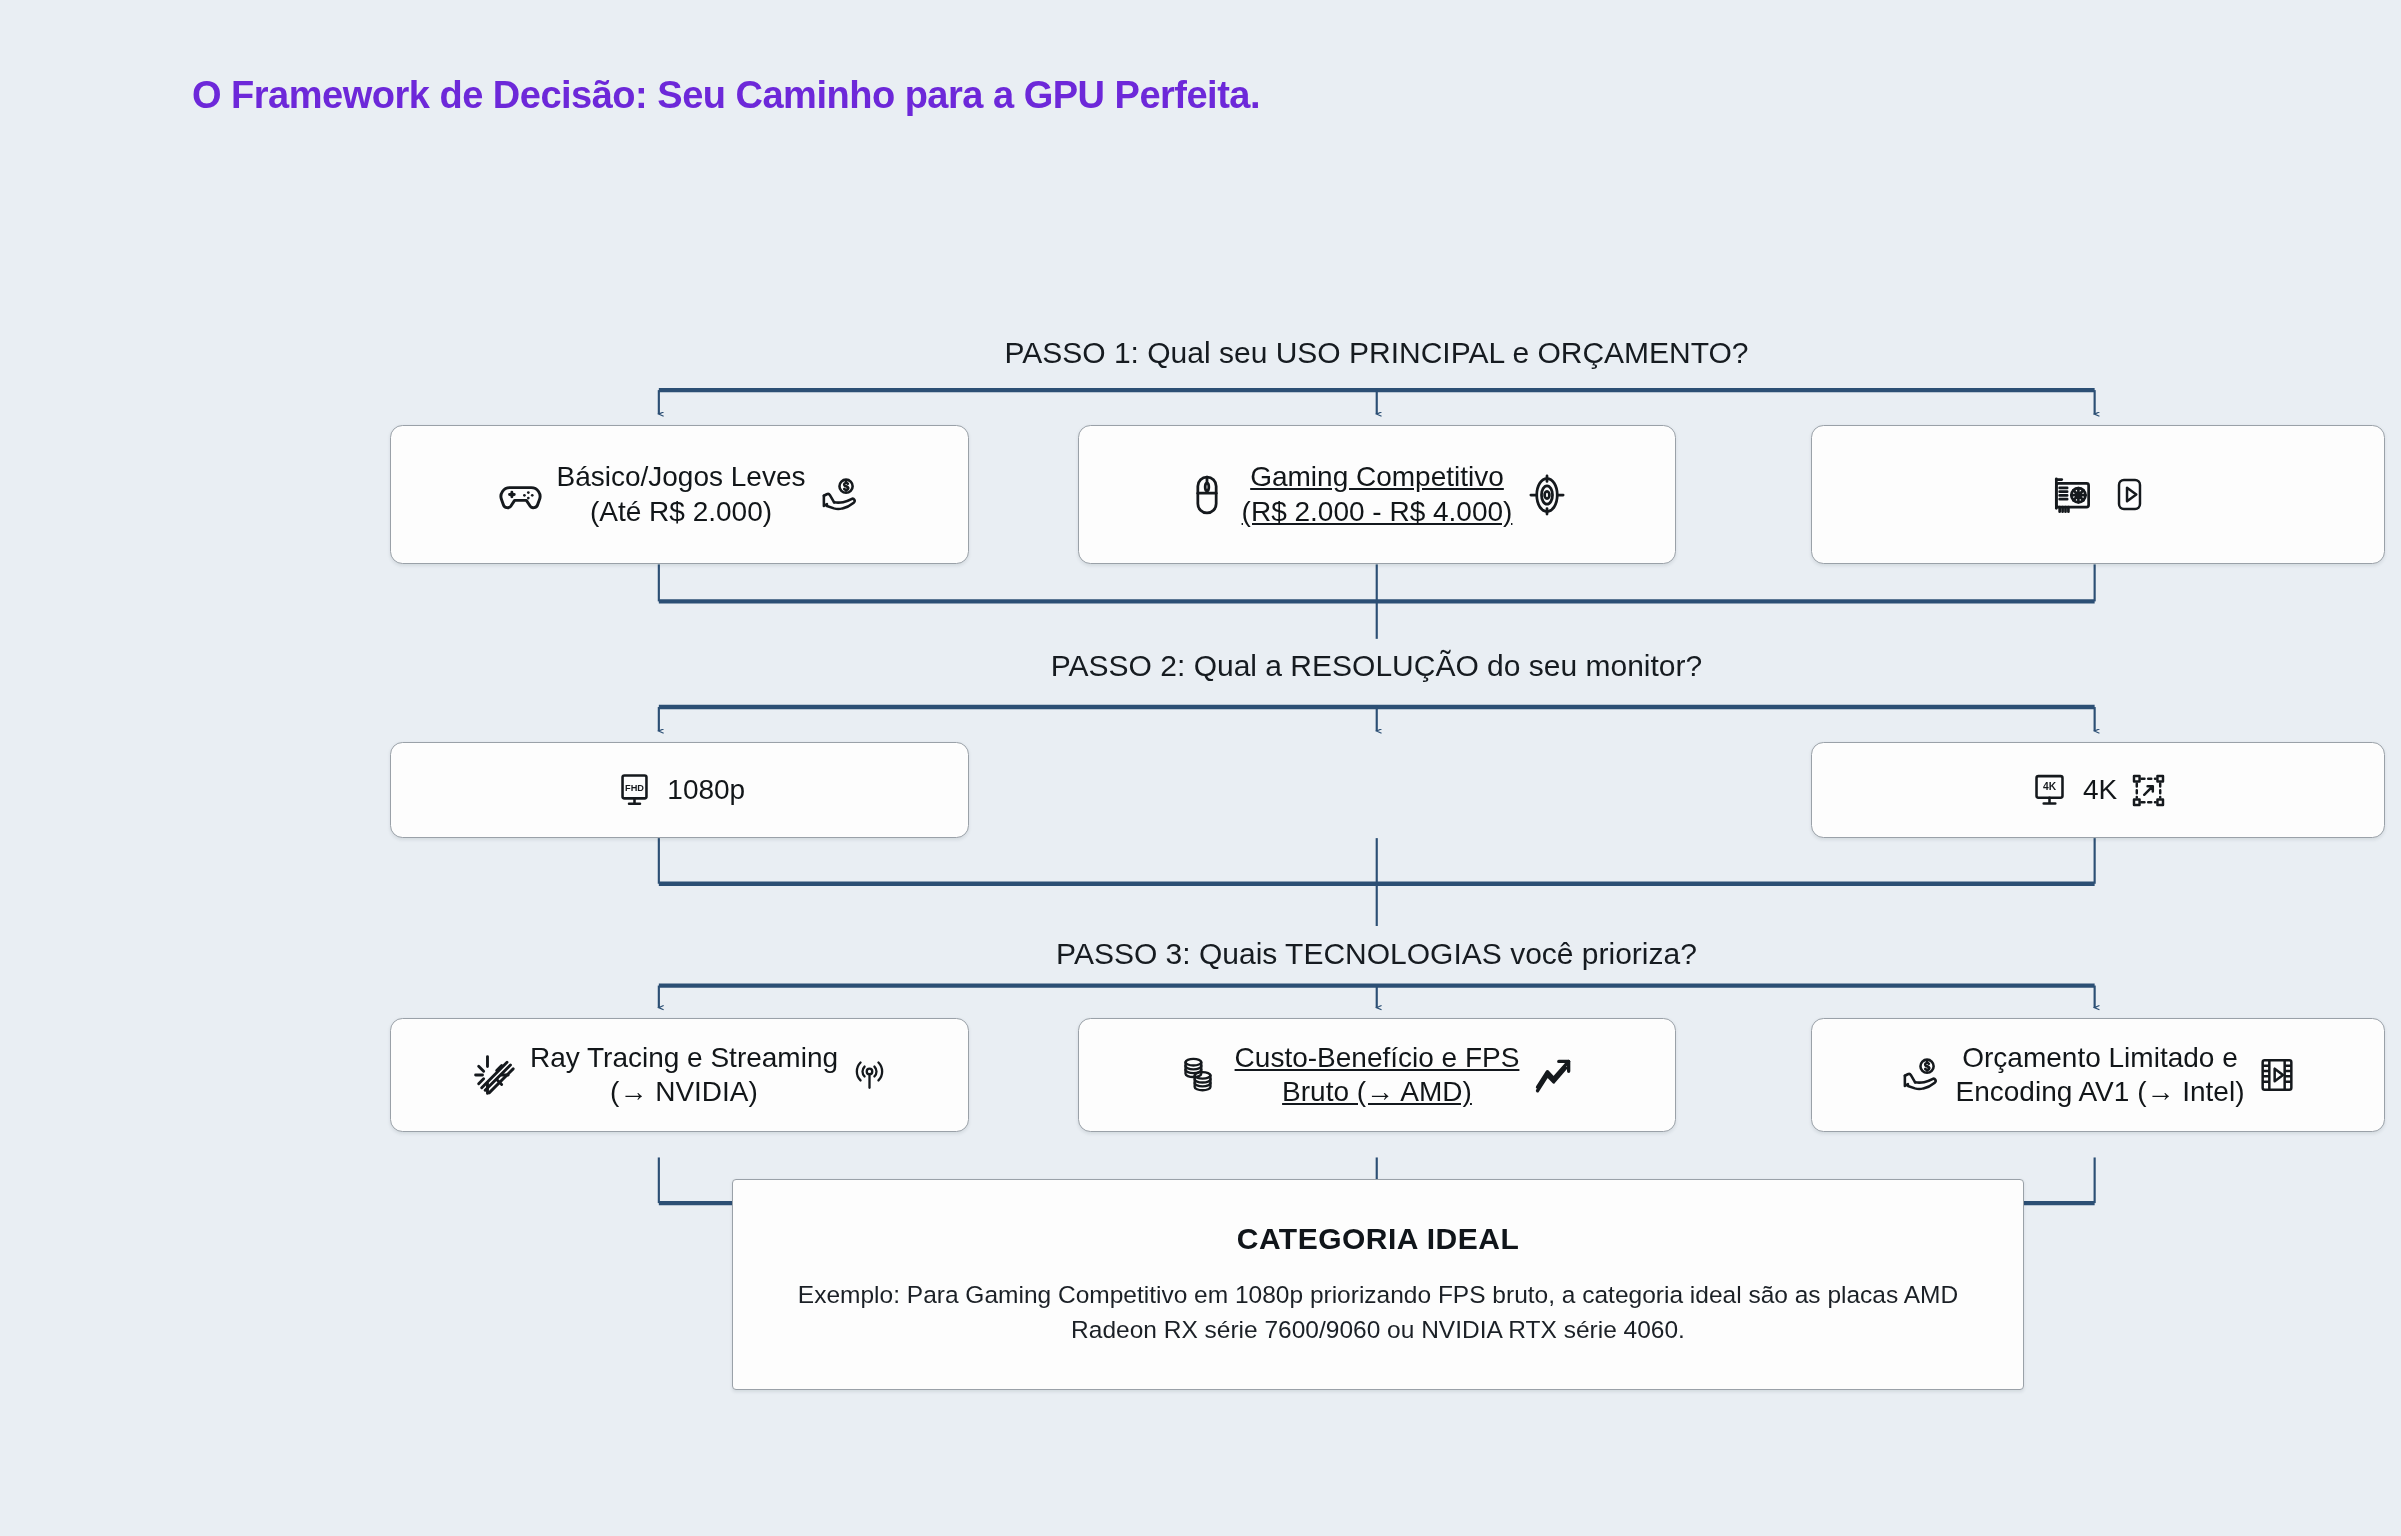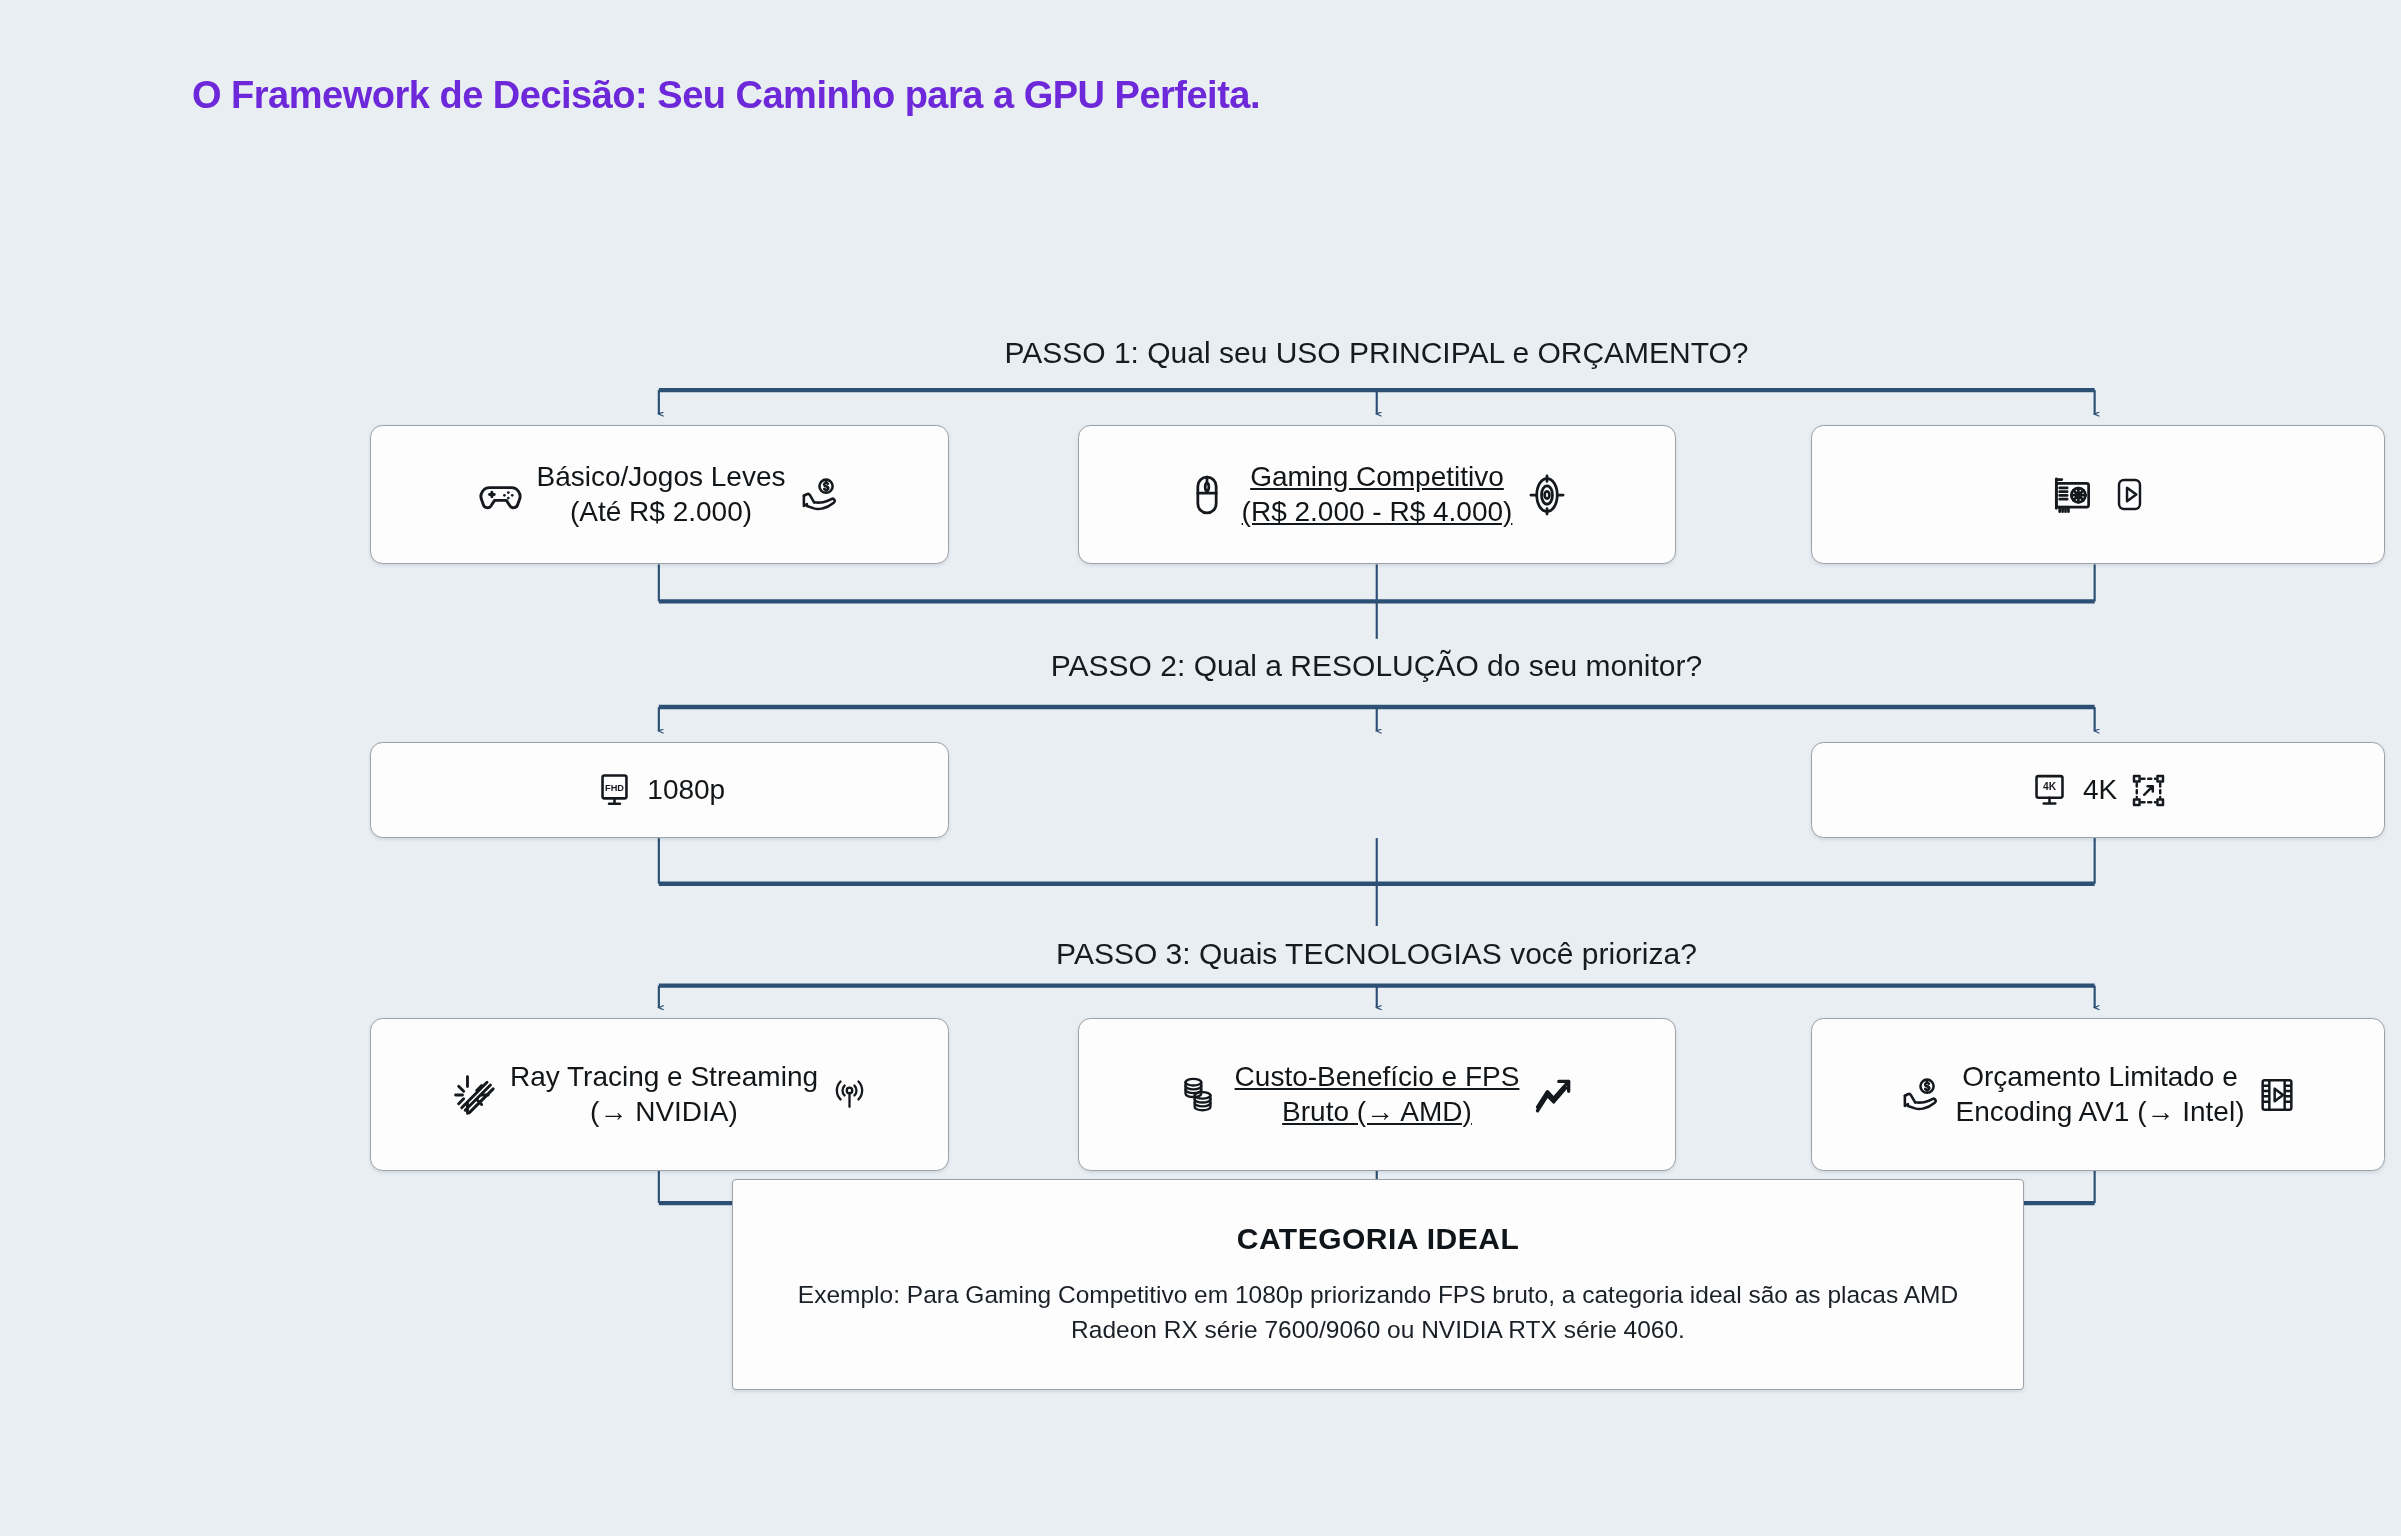--- a/index.html
+++ b/index.html
@@ -63,22 +63,22 @@
     color:#121619;
     white-space:nowrap;
   }
   .box-text .l2{display:block;}
   .ico{flex:0 0 auto;display:flex;align-items:center;justify-content:center;}
   .ico svg{display:block;}
 
   
   .r1{top:425px;height:139px;}
   .r2{top:742px;height:96px;}
-  .r3{top:1018px;height:153px;}
-  .c1{left:370px;width:579px;}
+  .r3{top:1018px;height:114px;}
+  .c1{left:390px;width:579px;}
   .c2{left:1078px;width:598px;text-decoration:underline;}
   .c3{left:1811px;width:574px;}
 
   
   .final{
     position:absolute;
     left:732px;top:1179px;width:1292px;height:211px;
     background:#fdfdfd;
     border:1.4px solid #9aa1a8;
     border-radius:4px;

